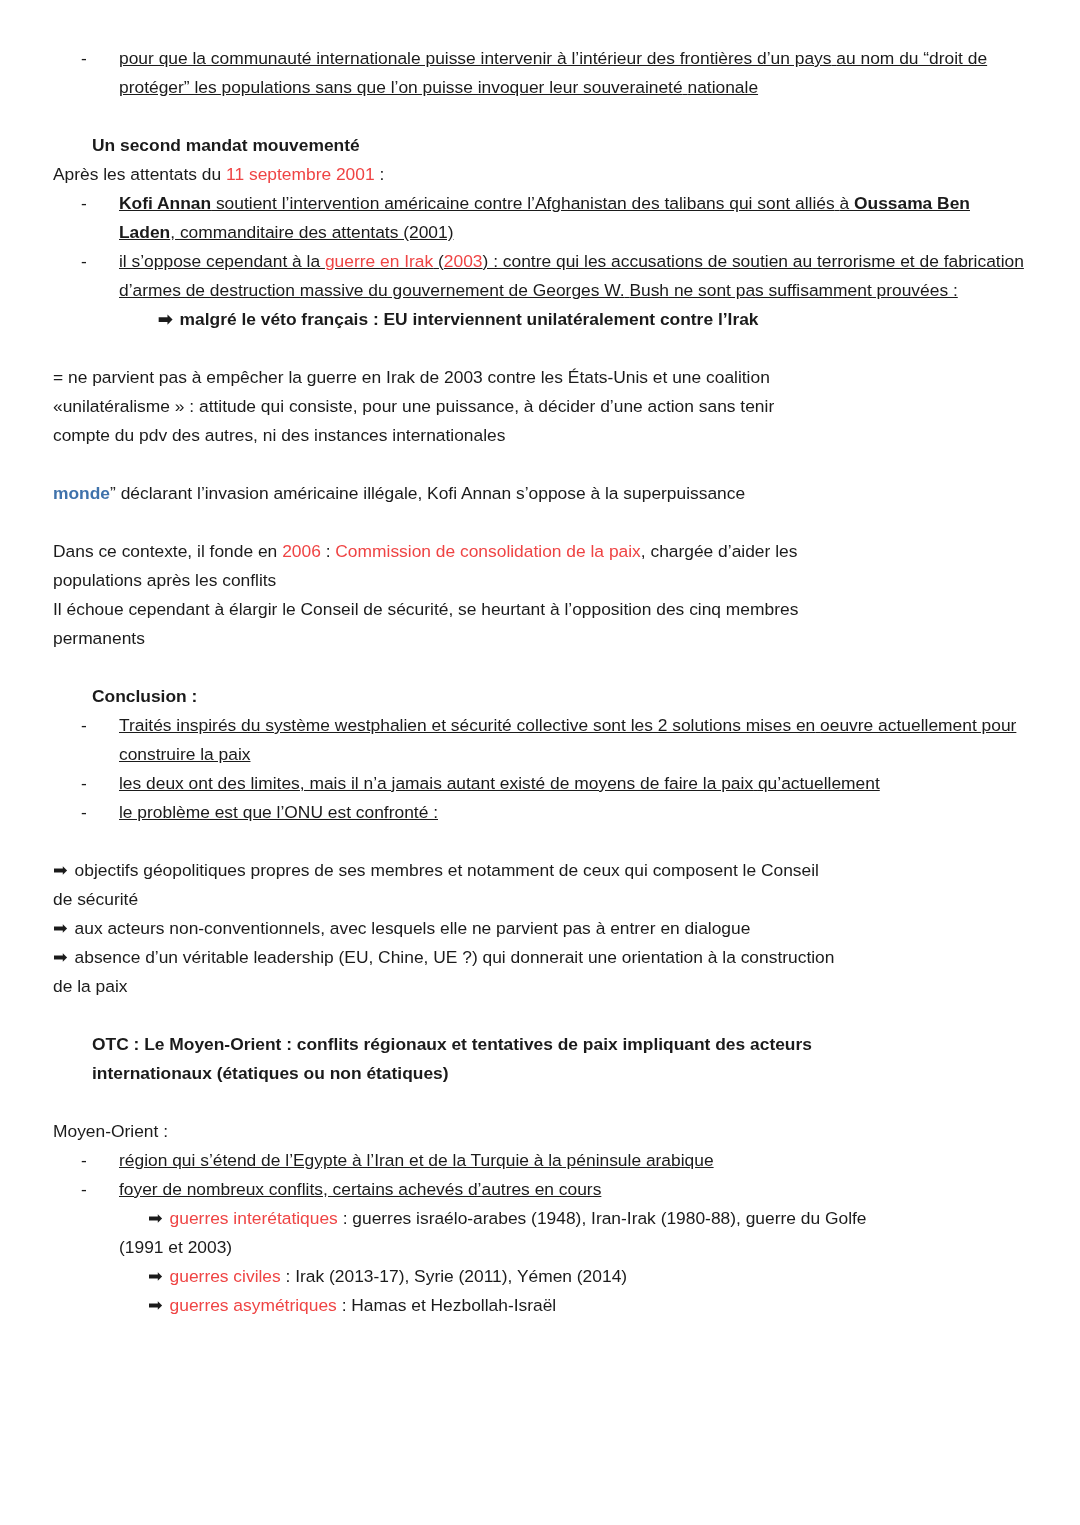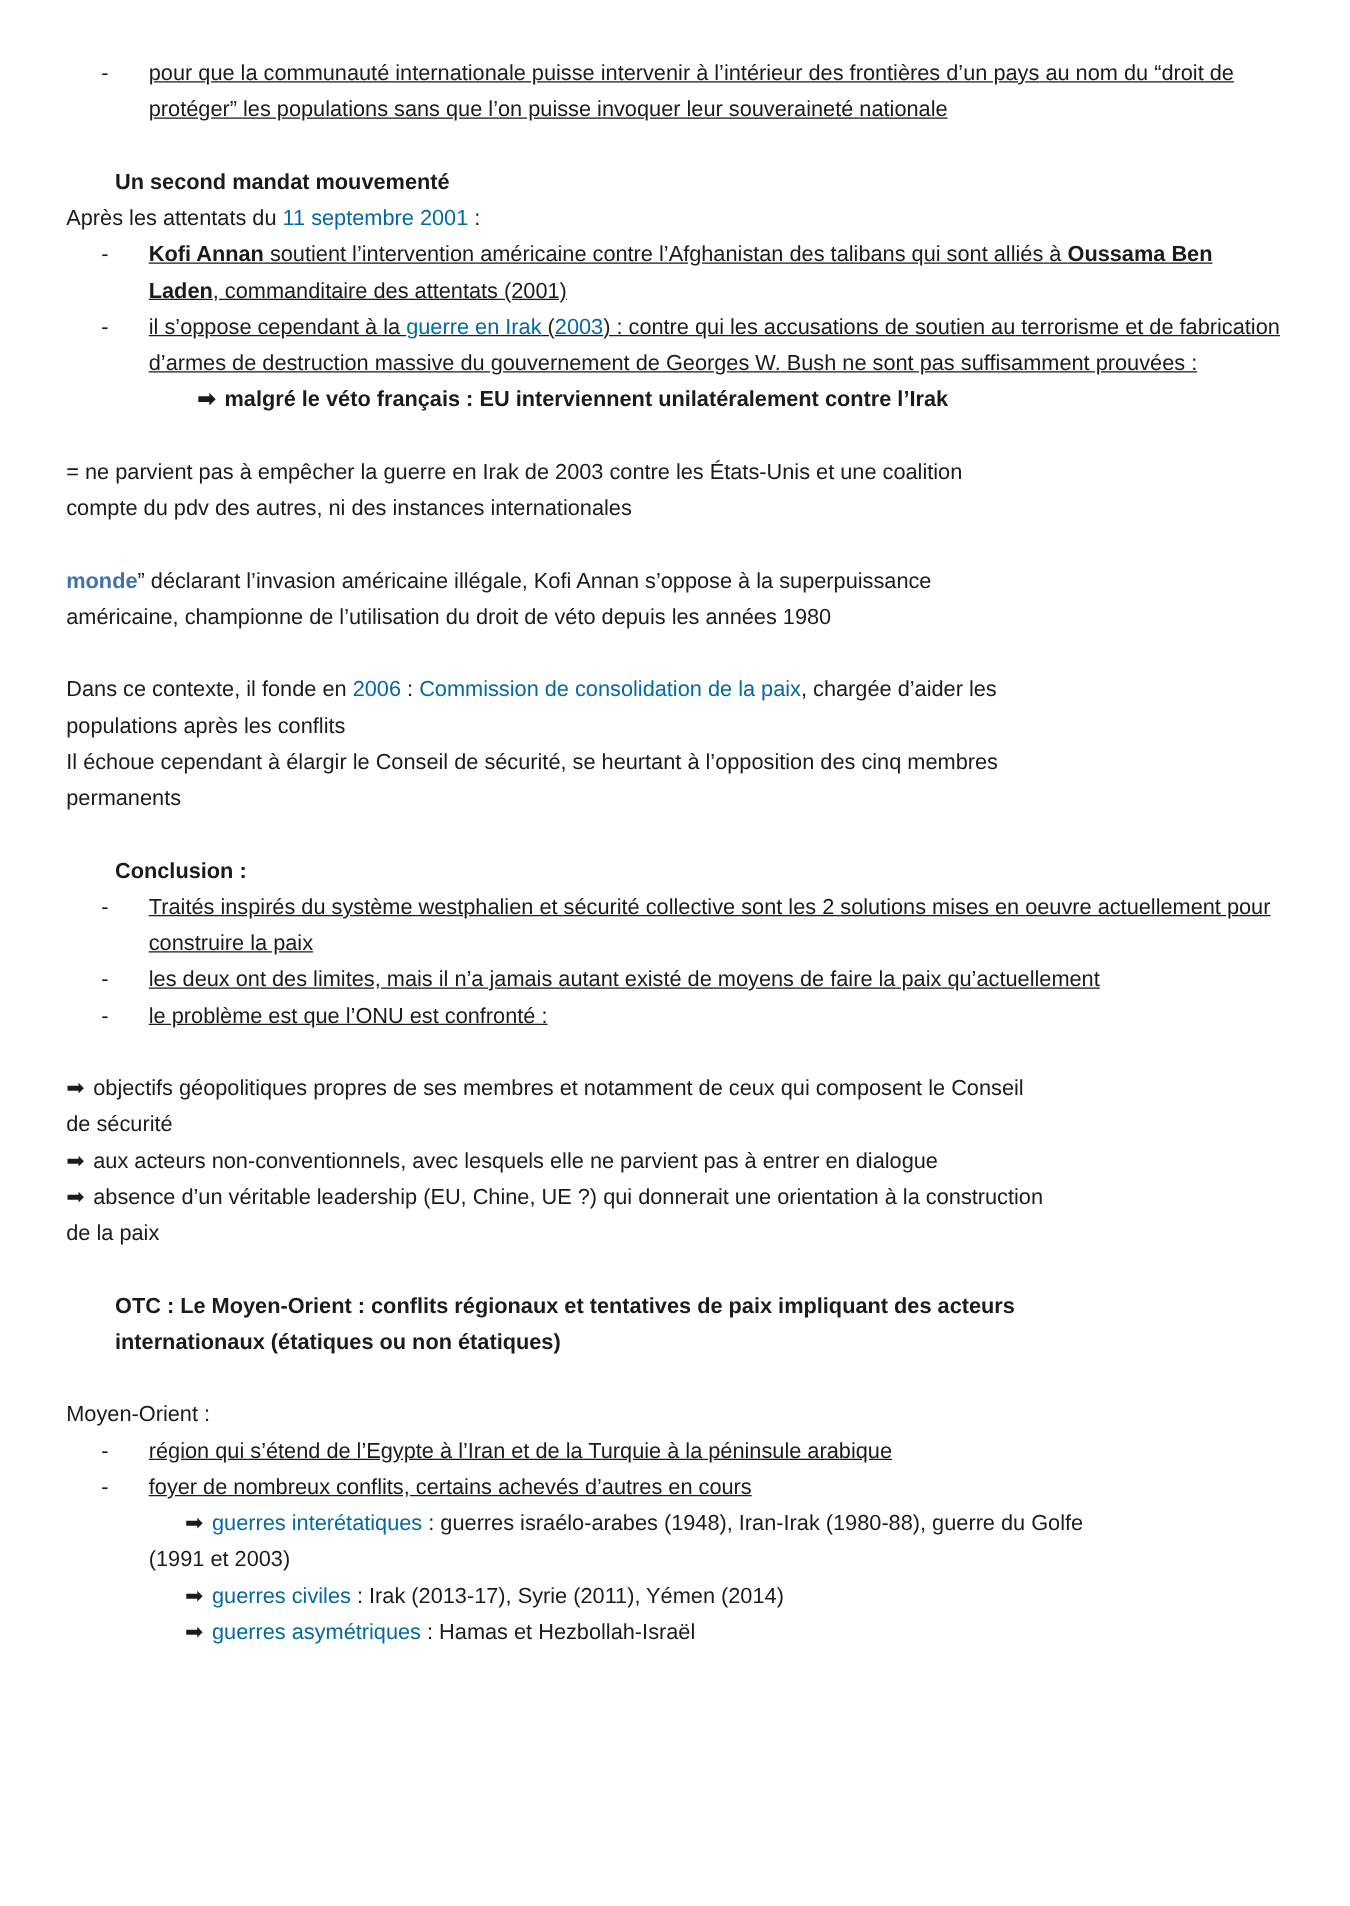--- a/index.html
+++ b/index.html
@@ -77,21 +77,21 @@
     padding-left: 66px;
   }
   .arrow-glyph {
     display: inline-block;
     margin-right: 7px;
     color: #1b1b1b;
   }
 
   
   .b { font-weight: bold; }
-  .blue { color: #0369a1; }
+  .blue { color: #ef4444; }
   .blue-bold { color: #3f72ab; font-weight: bold; }
 </style>
 </head>
 <body>
 
 <div class="page">
   <div class="doc">
 
     <div class="dash-item">
       <span class="dash-marker">-</span>
@@ -121,29 +121,29 @@
         <span>terrorisme et de fabrication d’armes de destruction massive du gouvernement de Georges W.</span>
         <span>Bush ne sont pas suffisamment prouvées :</span>
       </span>
     </div>
 
     <p class="para arrow-line heading"><span class="arrow-glyph">➡</span><span>malgré le véto français : EU interviennent unilatéralement contre l’Irak</span></p>
 
     <div class="blank"></div>
 
     <p class="para">= ne parvient pas à empêcher la guerre en Irak de 2003 contre les États-Unis et une coalition</p>
+    <p class="para">«unilatéralisme » : attitude qui consiste, pour une puissance, à décider d’une action sans tenir</p>
     <p class="para">compte du pdv des autres, ni des instances internationales</p>
 
     <div class="blank"></div>
 
 
 
     <p class="para"><span class="blue-bold">monde</span><span>”</span><span> déclarant l’invasion américaine illégale, Kofi Annan s’oppose à la superpuissance</span></p>
 
-    <p class="para">américaine, championne de l’utilisation du droit de véto depuis les années 1980</p>
 
     <div class="blank"></div>
 
     <p class="para"><span>Dans ce contexte, il fonde en </span><span class="blue">2006</span><span> : </span><span class="blue">Commission de consolidation de la paix</span><span>, chargée d’aider les</span></p>
 
     <p class="para">populations après les conflits</p>
 
 
     <p class="para">Il échoue cependant à élargir le Conseil de sécurité, se heurtant à l’opposition des cinq membres</p>
     <p class="para">permanents</p>

